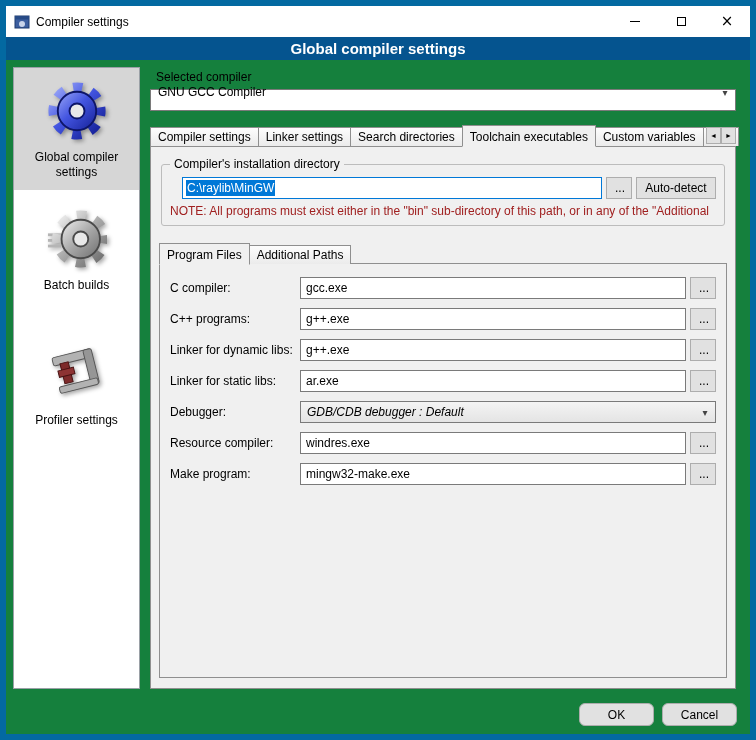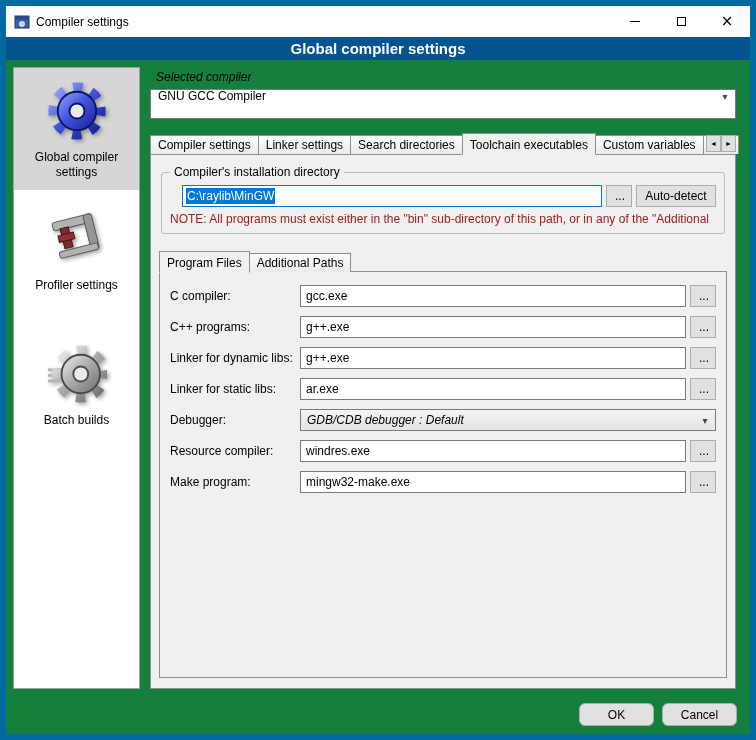--- a/index.html
+++ b/index.html
@@ -32,23 +32,23 @@
   .side-item { display:flex; flex-direction:column; align-items:center; text-align:center;
                padding:13px 3px 10px; cursor:default; }
   .side-item.selected { background:#d6d6d6; }
   .side-item + .side-item { margin-top:6px; }
   .side-item:nth-child(3) { margin-top:28px; }
   .side-icon { filter:drop-shadow(2px 2px 2px rgba(0,0,0,.35)); margin-bottom:9px; }
   .side-label { font-size:12px; line-height:1.25; }
 
   
   .main { flex:1; margin-left:10px; display:flex; flex-direction:column; min-width:0; }
-  .sel-label { margin:3px 0 5px 6px;font-style:italic; }
-
-  .combobox { height:30px; background:#fff; border:1px solid #7a7a7a; display:flex;
+  .sel-label { margin:3px 0 5px 6px; }
+
+  .combobox { height:22px; background:#fff; border:1px solid #7a7a7a; display:flex;
               align-items:center; padding:0 2px 16px 7px; cursor:default; }
   .combobox .cb-text { flex:1; overflow:hidden; white-space:nowrap; }
   .combo-arrow { width:16px; text-align:center; color:#444; font-size:10px; flex:none; }
 
   .btn { height:22px; background:#e1e1e1; border:1px solid #adadad; font-family:inherit;
          font-size:12px; padding:0 8px; cursor:default; }
   .btn:disabled { color:#888; }
   .btnrow { display:flex; margin-top:9px; align-items:center; }
   .btnrow .b-setdef { margin-left:130px; width:92px; }
   .btnrow .b-copy   { margin-left:24px; width:72px; }
@@ -142,50 +142,50 @@
             </linearGradient>
           </defs>
           <circle r="24" fill="none" stroke="url(#gradBlue)" stroke-width="13" stroke-dasharray="9.42 9.42" stroke-dashoffset="4.7"></circle>
           <circle r="20.5" fill="url(#gradBlue)" stroke="#0d1568" stroke-width="2"></circle>
           <circle r="8" fill="#e9e9e9" stroke="#0d1568" stroke-width="2"></circle>
         </svg>
         <span class="side-label">Global compiler settings</span>
       </div>
 
       <div class="side-item">
-        <svg class="side-icon" width="60" height="60" viewBox="0 0 64 64">
-          <g transform="rotate(-14 32 32)">
-            <rect x="10" y="9" width="42" height="9" rx="2" fill="#b2b2b2" stroke="#555"></rect>
-            <rect x="44" y="9" width="9" height="38" rx="2" fill="#969696" stroke="#555"></rect>
-            <rect x="10" y="41" width="42" height="7" rx="2" fill="#b2b2b2" stroke="#555"></rect>
-            <rect x="17" y="17" width="9" height="22" fill="#7d2a2a" stroke="#471111"></rect>
-            <rect x="13" y="24" width="17" height="7" fill="#8d3333" stroke="#471111"></rect>
-          </g>
-        </svg>
-        <span class="side-label">Profiler settings</span>
-      </div>
-
-      <div class="side-item">
         <svg class="side-icon" width="60" height="60" viewBox="-32 -32 64 64">
           <defs>
             <linearGradient id="gradGray" x1="0" y1="0" x2="1" y2="1">
               <stop offset="0" stop-color="#efefef"></stop>
               <stop offset="0.5" stop-color="#a8a8a8"></stop>
               <stop offset="1" stop-color="#6e6e6e"></stop>
             </linearGradient>
           </defs>
           <rect x="-31" y="-6" width="14" height="3" fill="#b5b5b5"></rect>
           <rect x="-31" y="0" width="14" height="3" fill="#b5b5b5"></rect>
           <rect x="-31" y="6" width="14" height="3" fill="#b5b5b5"></rect>
           <circle r="24" cx="4" fill="none" stroke="url(#gradGray)" stroke-width="13" stroke-dasharray="9.42 9.42" stroke-dashoffset="4.7"></circle>
           <circle r="20.5" cx="4" fill="url(#gradGray)" stroke="#4a4a4a" stroke-width="2"></circle>
           <circle r="8" cx="4" fill="#e9e9e9" stroke="#4a4a4a" stroke-width="2"></circle>
         </svg>
         <span class="side-label">Batch builds</span>
       </div>
+
+      <div class="side-item">
+        <svg class="side-icon" width="60" height="60" viewBox="0 0 64 64">
+          <g transform="rotate(-14 32 32)">
+            <rect x="10" y="9" width="42" height="9" rx="2" fill="#b2b2b2" stroke="#555"></rect>
+            <rect x="44" y="9" width="9" height="38" rx="2" fill="#969696" stroke="#555"></rect>
+            <rect x="10" y="41" width="42" height="7" rx="2" fill="#b2b2b2" stroke="#555"></rect>
+            <rect x="17" y="17" width="9" height="22" fill="#7d2a2a" stroke="#471111"></rect>
+            <rect x="13" y="24" width="17" height="7" fill="#8d3333" stroke="#471111"></rect>
+          </g>
+        </svg>
+        <span class="side-label">Profiler settings</span>
+      </div>
     </div>
 
     <div class="main">
 
       <div class="sel-label">Selected compiler</div>
 
       <div class="combobox">
         <span class="cb-text">GNU GCC Compiler</span>
         <span class="combo-arrow">▾</span>
       </div>

